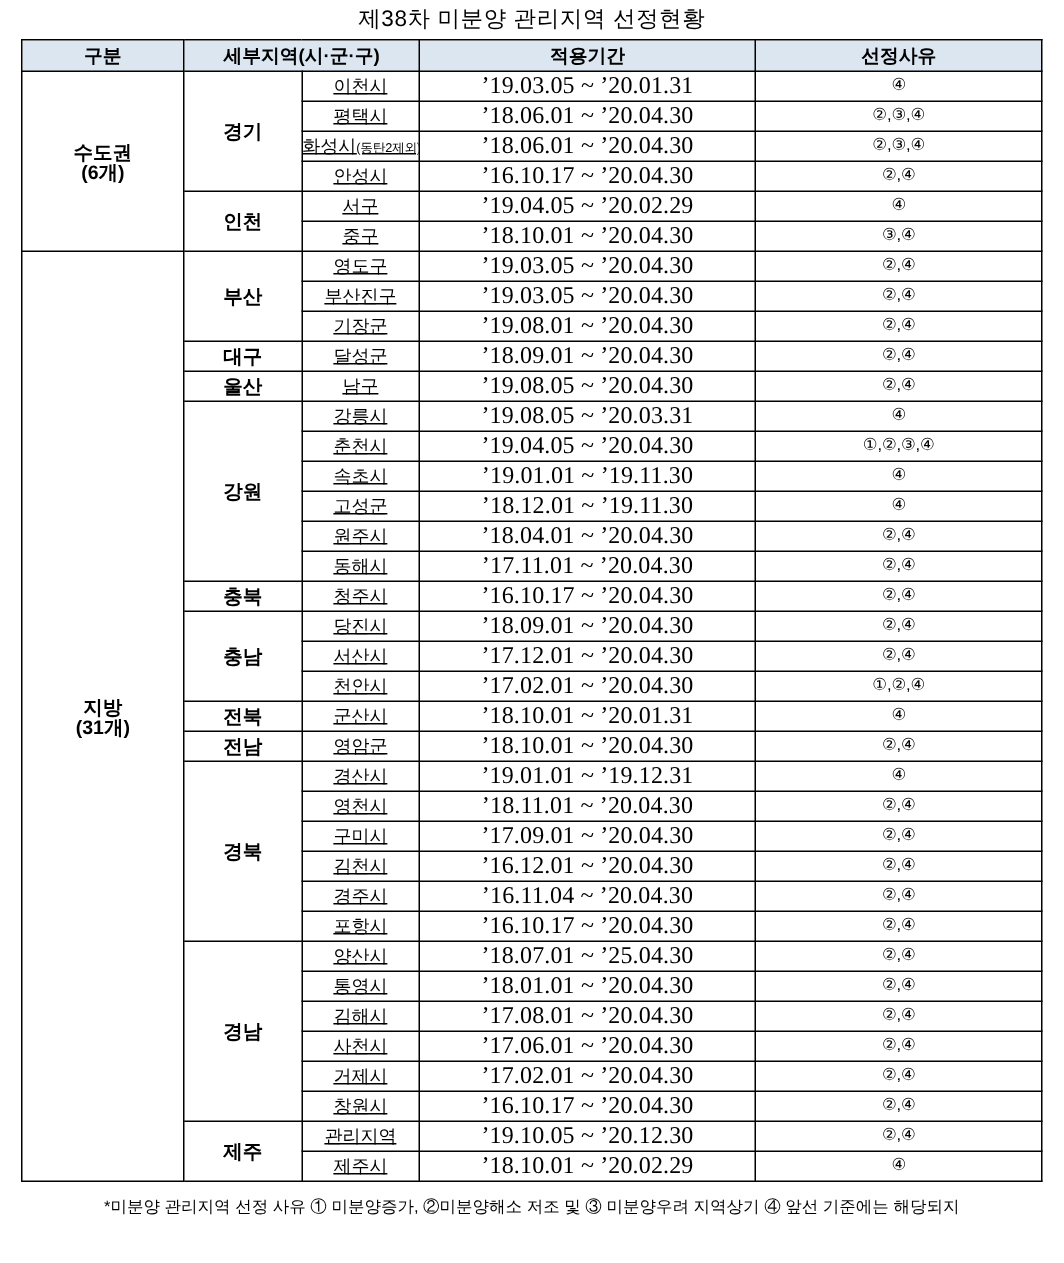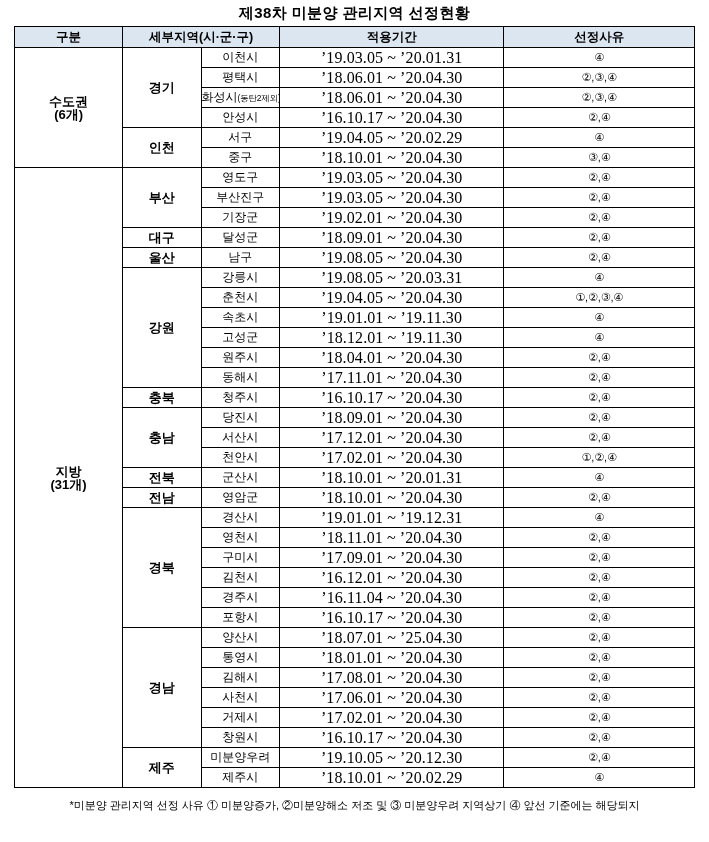--- a/index.html
+++ b/index.html
@@ -18,21 +18,21 @@
   }
   #page {
     width: 709px;
     height: 842px;
     position: relative;
     box-sizing: border-box;
   }
   #doc-title {
     text-align: center;
     font-size: 15px;
-    font-weight: bold;
+    font-weight: normal;
     line-height: 26px;
     height: 26px;
     letter-spacing: 0.4px;
     font-family: "Liberation Sans", "DejaVu Sans", sans-serif;
     white-space: nowrap;
   }
   #table-wrap {
     margin: 0 14px 0 14px;
     width: 681px;
   }
@@ -74,20 +74,21 @@
   }
   td.gubun .g-name { display: block; text-align: center; }
   td.gubun .g-count { display: block; }
 
   td.prov {
     font-weight: bold;
     font-size: 13px;
   }
   td.city {
     font-size: 12px;
+    text-decoration: underline;
   }
   td.city .sub {
     font-size: 8.5px;
     vertical-align: baseline;
     letter-spacing: -0.2px;
   }
   td.period {
     font-size: 16px;
     letter-spacing: 0.1px;
     font-family: "Liberation Serif", "DejaVu Serif", serif;
@@ -179,21 +180,21 @@
             <td class="period">’19.03.05  ~  ’20.04.30</td>
             <td class="reason">②,④</td>
           </tr>
           <tr>
             <td class="city"><span>부산진구</span></td>
             <td class="period">’19.03.05  ~  ’20.04.30</td>
             <td class="reason">②,④</td>
           </tr>
           <tr>
             <td class="city"><span>기장군</span></td>
-            <td class="period">’19.02.01  ~  ’20.04.30</td>
+            <td class="period">’19.08.01  ~  ’20.04.30</td>
             <td class="reason">②,④</td>
           </tr>
           <tr>
             <td class="prov" rowspan="1">대구</td>
             <td class="city"><span>달성군</span></td>
             <td class="period">’18.09.01  ~  ’20.04.30</td>
             <td class="reason">②,④</td>
           </tr>
           <tr>
             <td class="prov" rowspan="1">울산</td>
@@ -323,21 +324,21 @@
             <td class="period">’17.02.01  ~  ’20.04.30</td>
             <td class="reason">②,④</td>
           </tr>
           <tr>
             <td class="city"><span>창원시</span></td>
             <td class="period">’16.10.17  ~  ’20.04.30</td>
             <td class="reason">②,④</td>
           </tr>
           <tr>
             <td class="prov" rowspan="2">제주</td>
-            <td class="city"><span>미분양우려</span></td>
+            <td class="city"><span>관리지역</span></td>
             <td class="period">’19.10.05  ~  ’20.12.30</td>
             <td class="reason">②,④</td>
           </tr>
           <tr>
             <td class="city"><span>제주시</span></td>
             <td class="period">’18.10.01  ~  ’20.02.29</td>
             <td class="reason">④</td>
           </tr>
         </tbody>
     </table>

